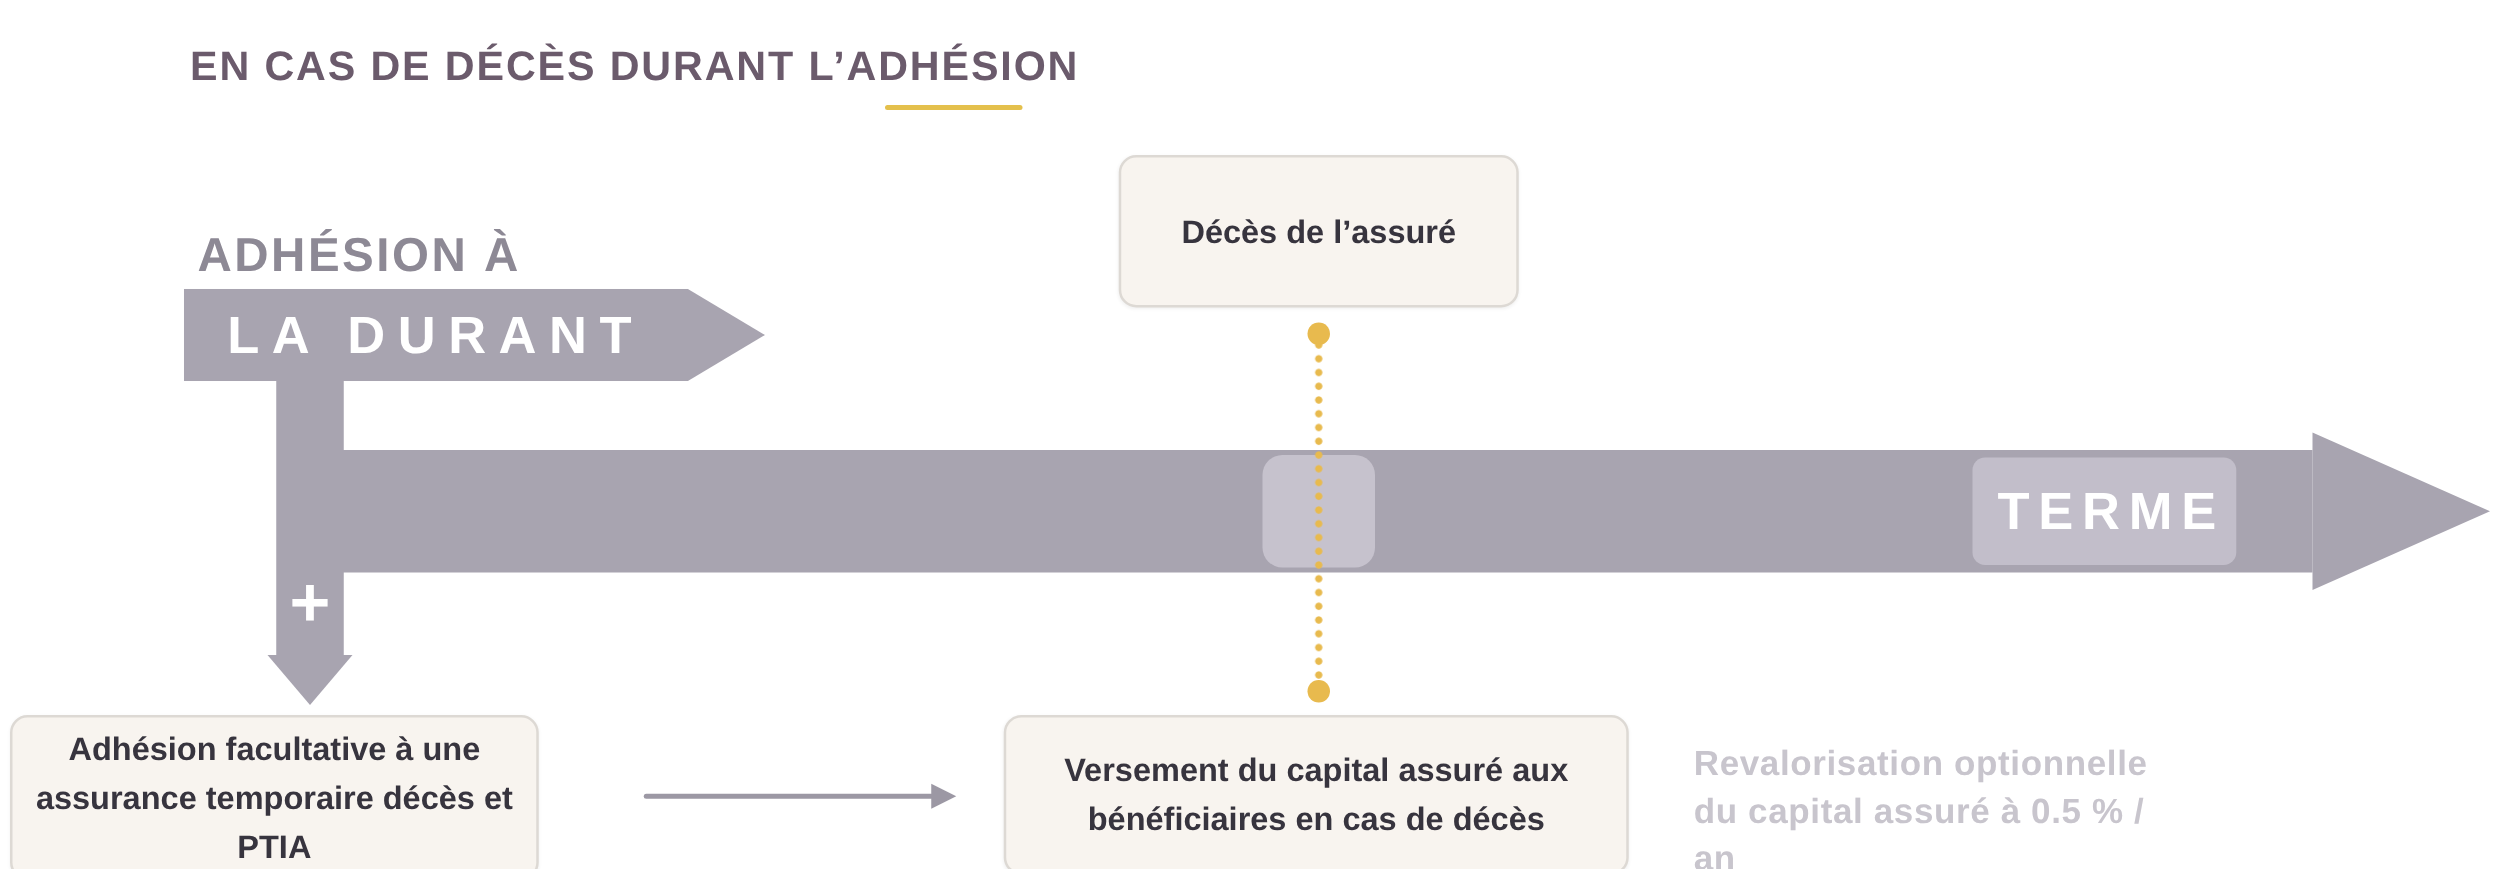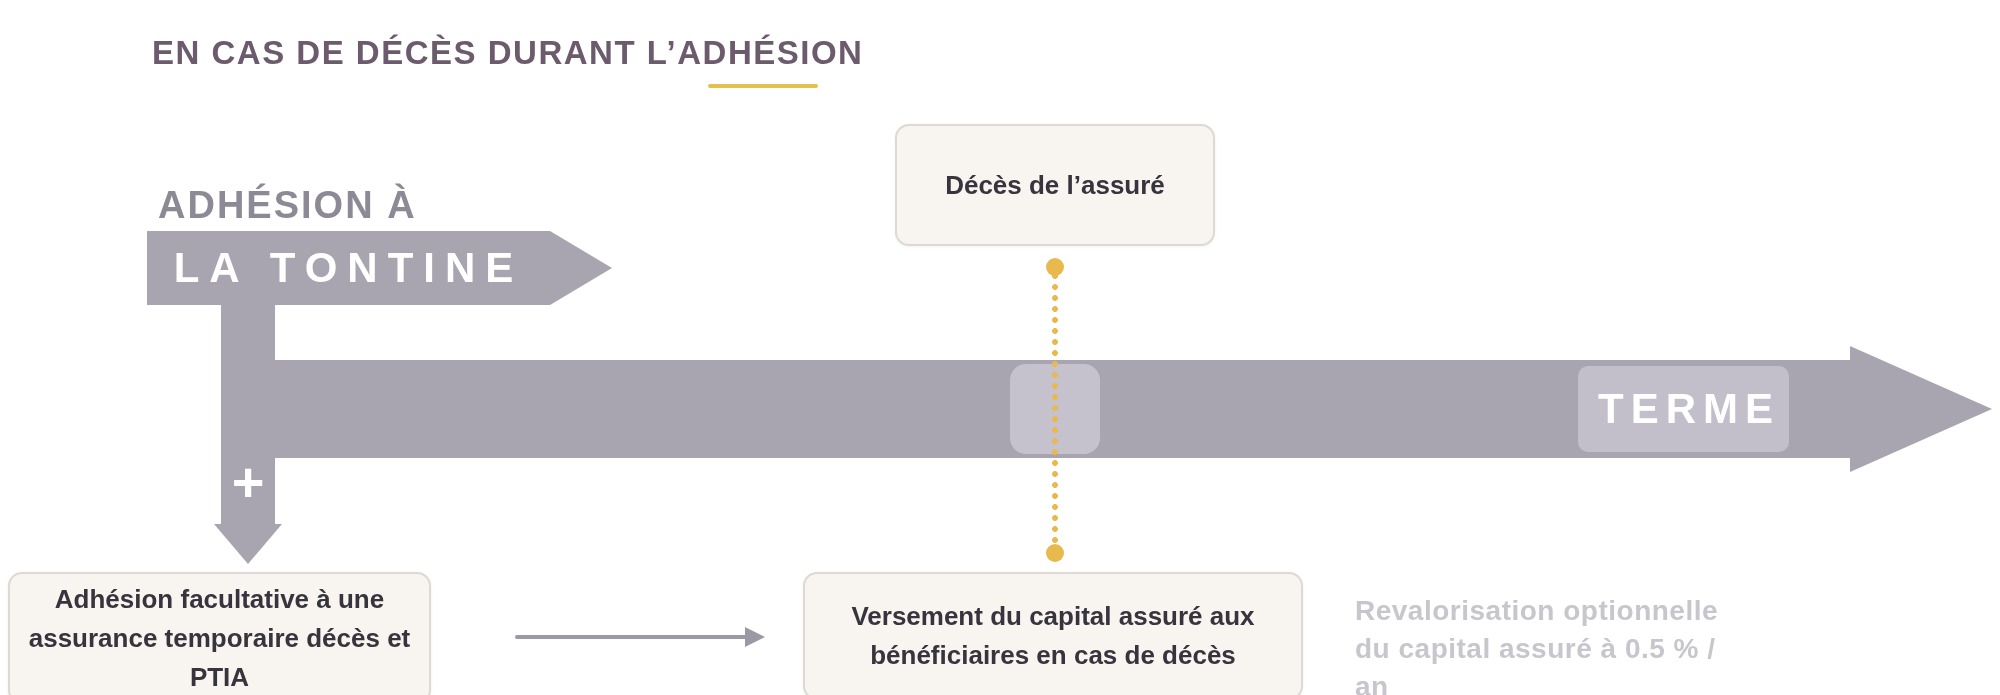--- a/index.html
+++ b/index.html
@@ -148,21 +148,21 @@
 <body>
 
 <div class="canvas">
 
   <div class="title">EN CAS DE DÉCÈS DURANT L’ADHÉSION</div>
   <div class="title-underline"></div>
 
   <div class="adhesion-label">ADHÉSION À</div>
 
   <div class="tontine-arrow">
-    <span class="tontine-text">LA TONTINE</span>
+    <span class="tontine-text">LA DURANT</span>
   </div>
 
   <div class="vertical-bar"></div>
   <div class="vertical-head"></div>
   <div class="plus">+</div>
 
   <div class="timeline-bar"></div>
   <div class="timeline-head"></div>
   <div class="timeline-marker"></div>
 

